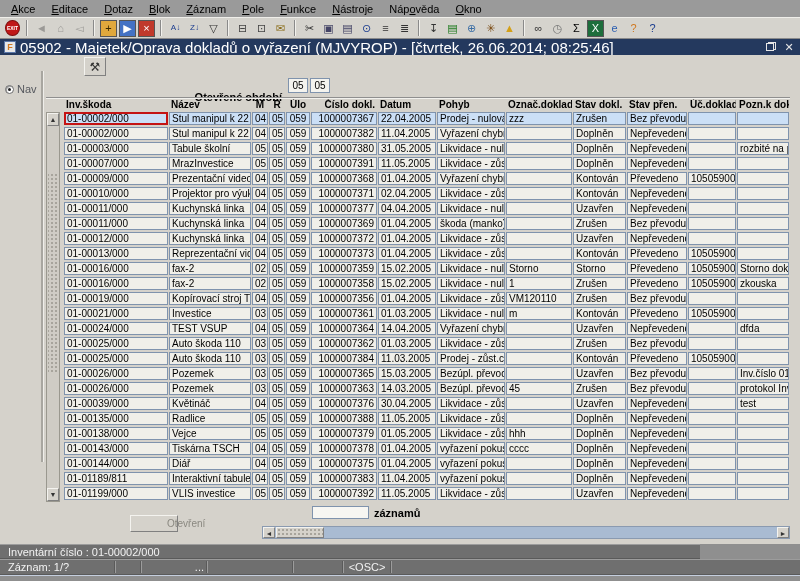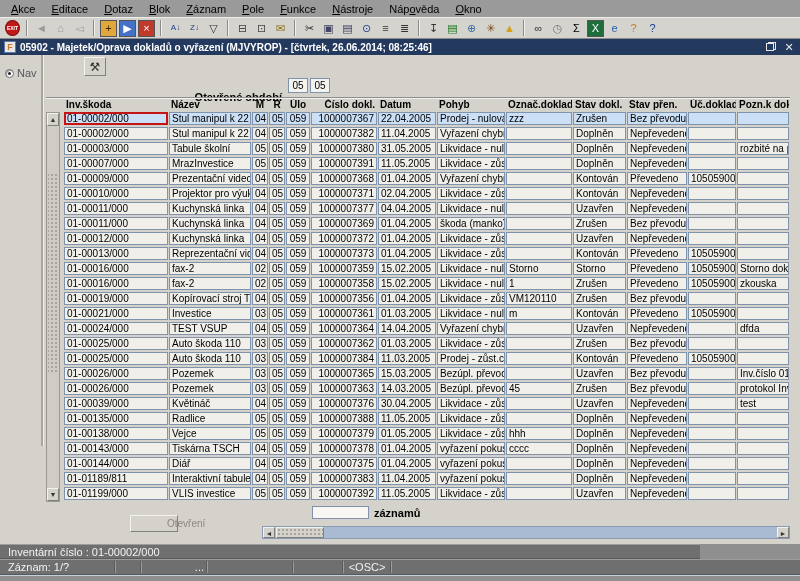--- a/index.html
+++ b/index.html
@@ -24,28 +24,28 @@
   .tb-sep { width:2px; height:16px; margin:0 3px;
     border-left:1px solid #8a8a8a; border-right:1px solid #f2f1ed; }
   .exit-glyph { width:16px; height:16px; border-radius:50%; background:#c01818;
     color:#fff; font-size:5px; font-weight:bold; display:flex; align-items:center;
     justify-content:center; border:1px solid #7d0f0f; letter-spacing:0; }
   
   #titlebar { position:absolute; left:0; top:39px; width:800px; height:16px;
     background:#24395e; color:#fff; display:flex; align-items:center; padding:0 4px; gap:4px; }
   #titlebar .t-icon { width:12px; height:12px; background:#e8e8e8; border:1px solid #5b77a8;
     color:#d07820; font-weight:bold; font-size:9px; display:flex; align-items:center; justify-content:center; }
-  #titlebar .t-text { flex:1; font-size:10px; font-weight:bold; white-space:nowrap; overflow:hidden; }
+  #titlebar .t-text { flex:1; font-size:15px; font-weight:normal; white-space:nowrap; overflow:hidden; }
   .t-btn { color:#e6e6e6; font-size:11px; width:14px; text-align:center; cursor:default; }
   .restore-glyph { position:relative; width:10px; height:9px; display:inline-block; }
   .restore-glyph::before { content:""; position:absolute; right:0; top:0; width:6px; height:6px; border:1px solid #e6e6e6; }
   .restore-glyph::after  { content:""; position:absolute; left:0; bottom:0; width:6px; height:6px; border:1px solid #e6e6e6; background:#24395e; }
   
   #canvas { position:absolute; left:0; top:55px; width:800px; height:489px; background:#d5d2cb; }
-  #navpanel { position:absolute; left:0; top:0; width:44px; height:391px;
+  #navpanel { position:absolute; left:0; top:16px; width:44px; height:391px;
     border-right:1px solid #efeeea; box-shadow:inset -2px 0 0 #a8a6a0; background:#d5d2cb; }
   #nav-radio { position:absolute; left:5px; top:12px; display:flex; align-items:center; gap:3px; color:#55585e; }
   .radio-dot { width:9px; height:9px; border-radius:50%; background:#fff;
     border:1px solid #6b6b6b; box-shadow:inset 1px 1px 1px #9a9a9a; position:relative; }
   .radio-dot.on::after { content:""; position:absolute; left:2px; top:2px; width:3px; height:3px; border-radius:50%; background:#222; }
   #wrench-btn { position:absolute; left:84px; top:2px; width:22px; height:19px;
     background:#d5d2cb; border:1px solid #808080; border-top-color:#f4f3ef; border-left-color:#f4f3ef;
     font-size:12px; display:flex; align-items:center; justify-content:center; color:#333; }
   #period-label { position:absolute; left:170px; top:36px; width:112px; text-align:right; font-weight:bold; }
   .period-box { position:absolute; top:23px; width:20px; height:15px; background:#f4f3ee;

